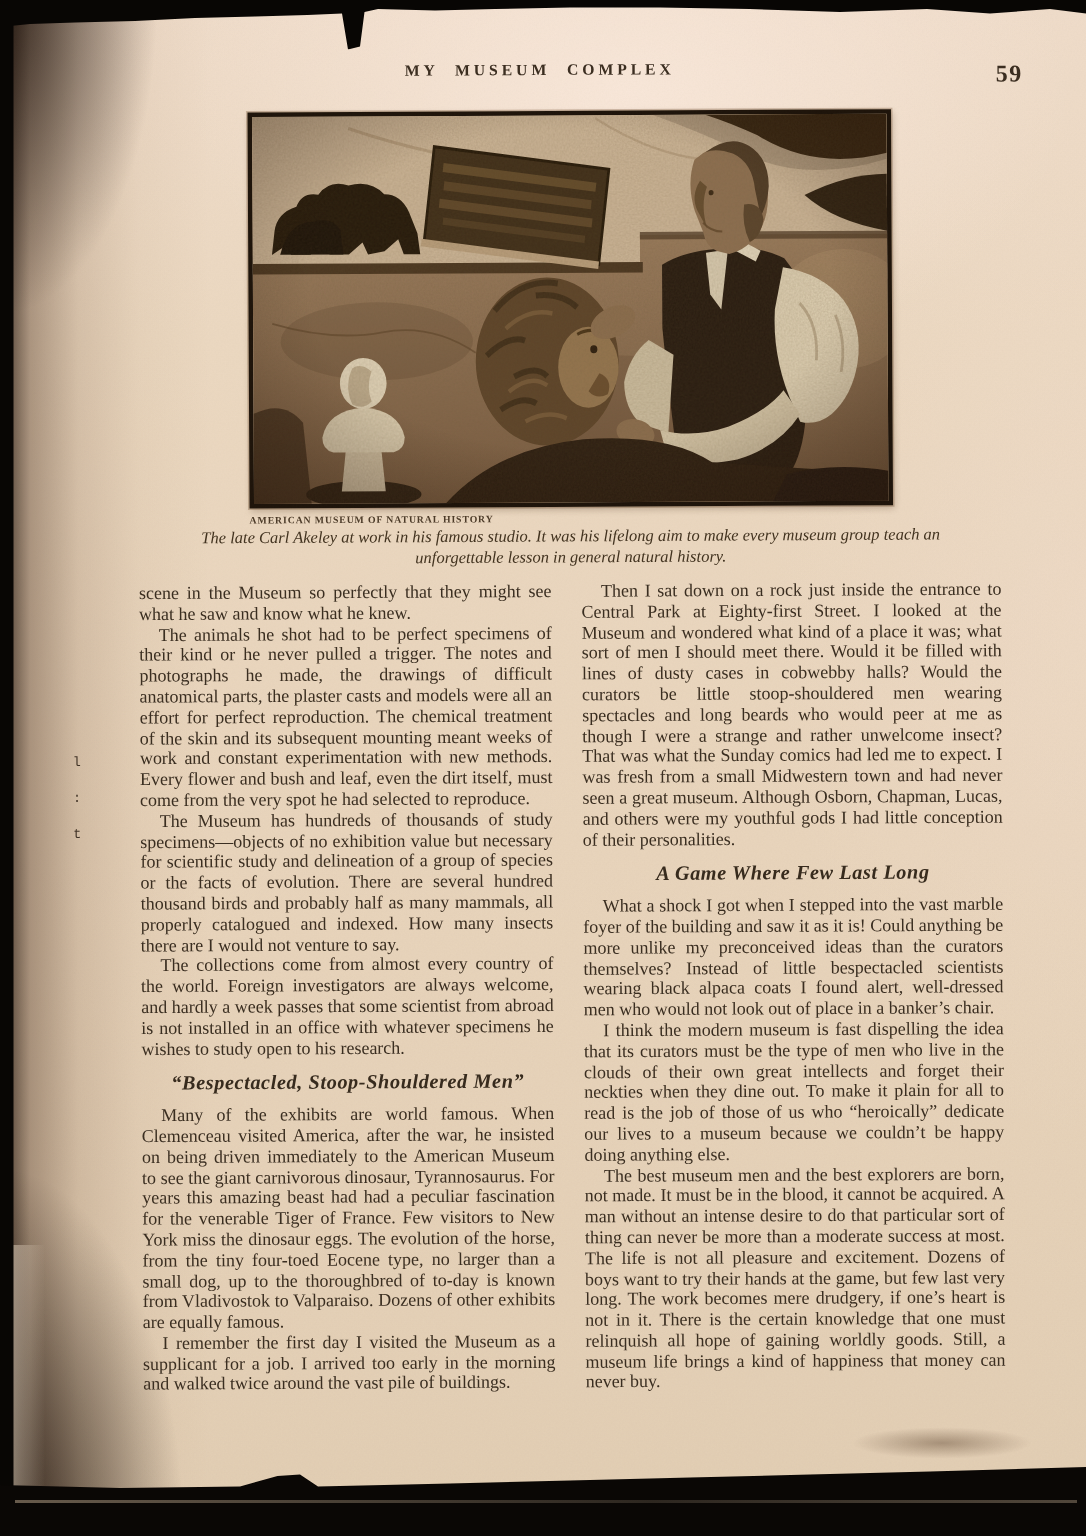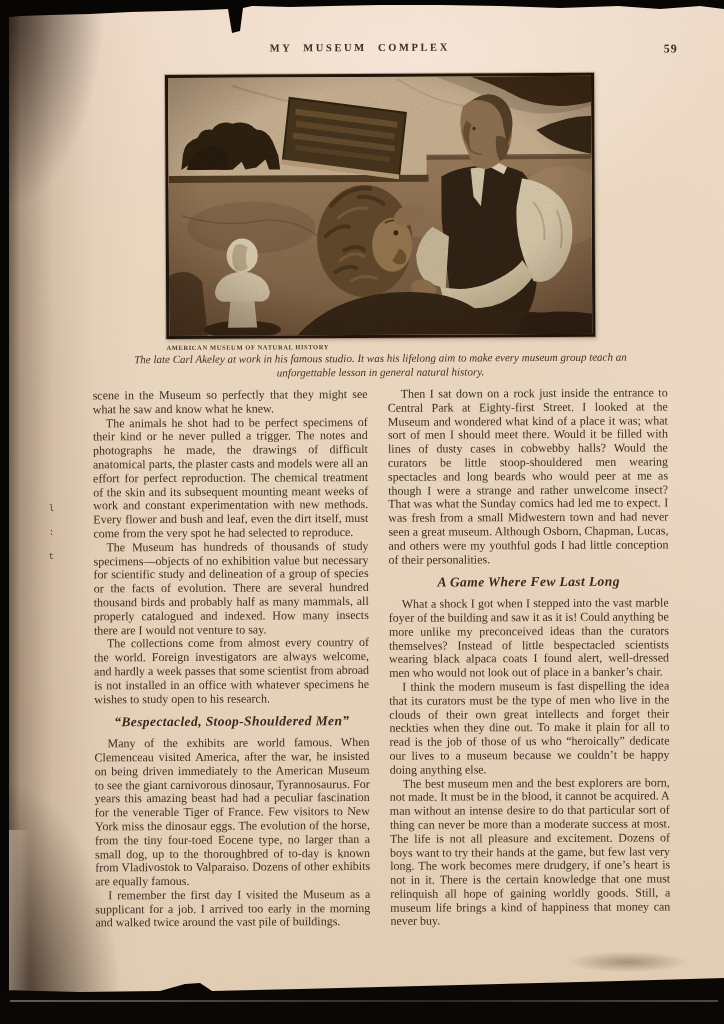--- a/index.html
+++ b/index.html
@@ -48,21 +48,21 @@
     opacity:.7;
   }
   
   .content{position:absolute;inset:0;transform:rotate(-0.3deg);transform-origin:50% 45%;}
   .running-head{
     position:absolute;left:232px;top:42px;width:260px;text-align:center;
     font-size:10.5px;letter-spacing:2.6px;word-spacing:6px;color:#3a2d20;font-weight:bold;
   }
   .page-number{
     position:absolute;left:666px;top:43px;width:30px;
-    font-size:12px;letter-spacing:1px;color:#3a2d20;font-weight:bold;
+    font-size:16px;letter-spacing:1px;color:#3a2d20;font-weight:bold;
   }
   .photo-frame{
     position:absolute;left:167px;top:74px;width:423px;height:258px;margin:0;
     border:3px solid #1d130a;background:#c7ae8f;
     box-shadow:0 0 0 1px rgba(120,90,60,.35), 1px 2px 4px rgba(60,35,15,.25);
   }
   .photo-frame svg{display:block;width:100%;height:100%;}
   .photo-credit{
     position:absolute;left:167px;top:343px;
     font-size:6.5px;letter-spacing:.6px;color:#4b3a28;text-transform:uppercase;font-weight:bold;

